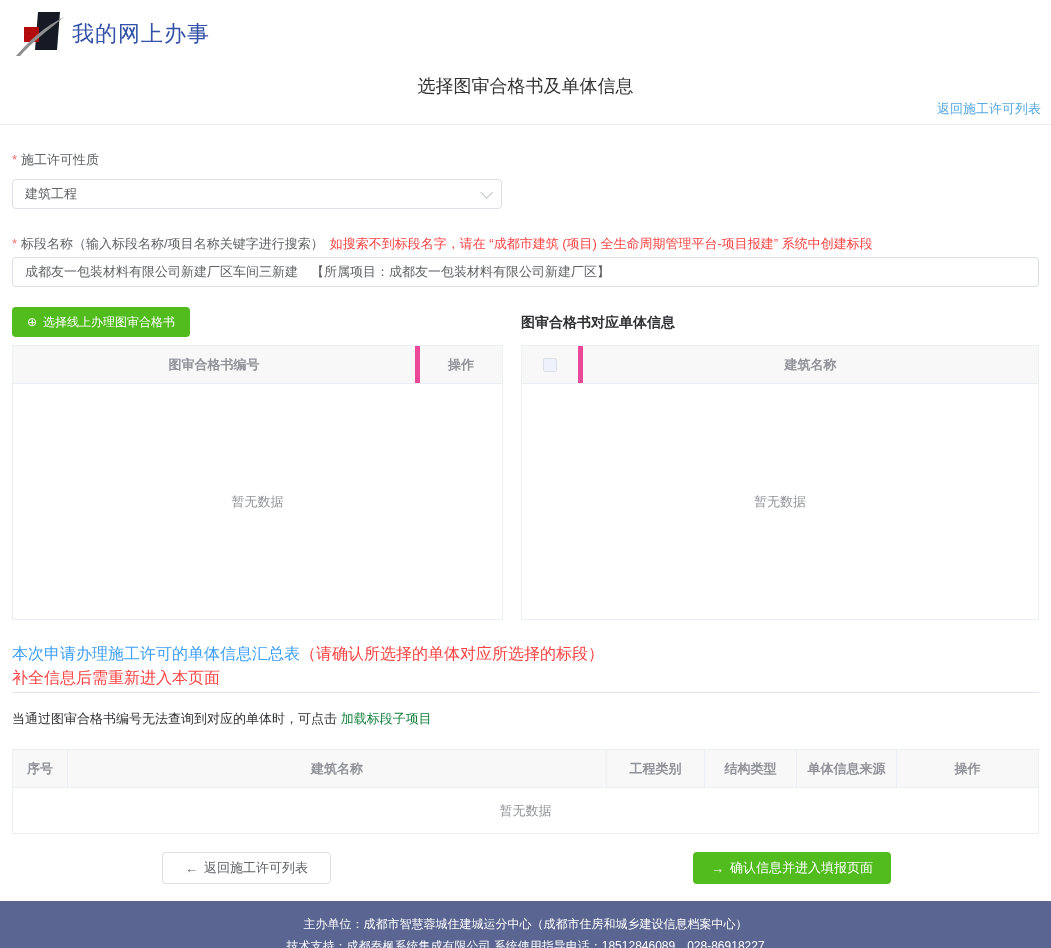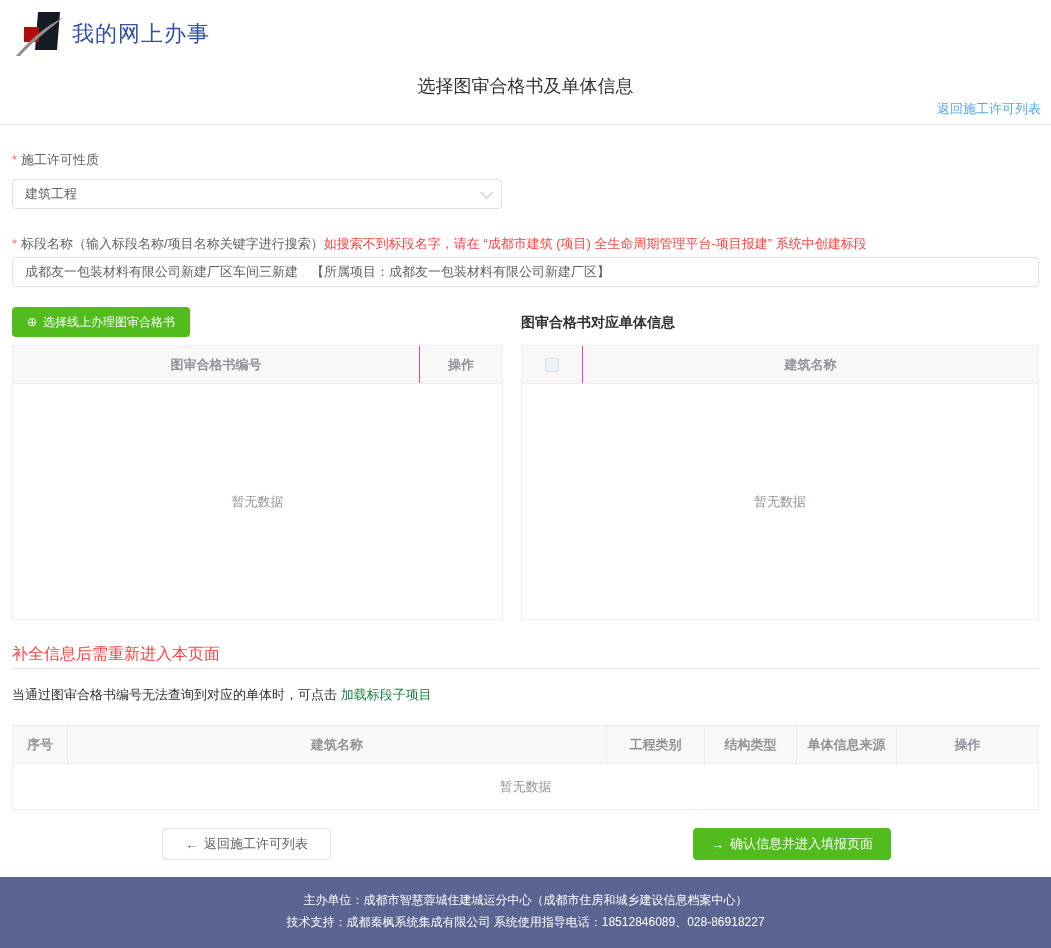--- a/index.html
+++ b/index.html
@@ -13,21 +13,21 @@
 
   
   .page-head { position:relative; padding:14px 28px 26px; border-bottom:1px solid #ededed; }
   .page-title { text-align:center; font-size:18px; font-weight:normal; color:#333; line-height:24px; }
   .back-link { position:absolute; right:10px; bottom:6px; font-size:13px; color:#56a9e2; cursor:pointer; text-decoration:none; }
 
   .main { padding:0 12px; }
 
   .field-label { margin-top:26px; font-size:13px; color:#606266; line-height:18px; }
   .req-star { color:#f56c6c; margin-right:4px; }
-  .red-tip { color:#fb4343; }
+  .red-tip { color:#fb4343; margin-left:6px; }
 
   .select-box { margin-top:10px; width:490px; height:30px; border:1px solid #dcdfe6; border-radius:4px;
     display:flex; align-items:center; padding:0 12px; font-size:13px; color:#606266; background:#fff; cursor:pointer; }
   .select-box .sel-text { flex:1; }
   .chevron { width:9px; height:9px; border-right:1px solid #c0c4cc; border-bottom:1px solid #c0c4cc;
     transform:rotate(45deg) translateY(-3px); }
 
   .text-input { margin-top:4px; width:100%; height:30px; border:1px solid #dcdfe6; border-radius:4px;
     padding:0 12px; font-size:13px; color:#606266; outline:none; }
 
@@ -38,21 +38,21 @@
     background:#52bc1e; color:#fff; border:none; border-radius:4px; font-size:12px; cursor:pointer;
     font-family:inherit; }
   .panel-title { font-size:14px; color:#303133; }
 
   .tables-row { margin-top:8px; display:flex; }
   .mini-table { height:275px; border:1px solid #ebeef5; display:flex; flex-direction:column; background:#fff; }
   .t-cert { width:491px; flex:0 0 491px; }
   .t-unit { margin-left:18px; flex:1; }
   .mt-head { height:38px; background:#f8f8f9; display:flex; align-items:center; border-bottom:1px solid #ebeef5; }
   .mt-head .hcell { font-size:13px; font-weight:bold; color:#909399; text-align:center;
-    border-right:1px solid #ec4899; height:100%; display:flex; align-items:center; justify-content:center; }
+    border-right:5px solid #ec4899; height:100%; display:flex; align-items:center; justify-content:center; }
   .mt-head .hcell:last-child { border-right:none; }
   .mt-body { flex:1; display:flex; align-items:center; justify-content:center; }
   .empty-text { font-size:13px; color:#909399; }
   .cb { width:14px; height:14px; border:1px solid #dcdfe6; border-radius:2px; background:#edf2fc; display:inline-block; cursor:pointer; }
 
   .summary { margin-top:22px; border-bottom:1px solid #e4e7ed; padding-bottom:2px; }
   .summary-line1 { font-size:16px; line-height:24px; }
   .blue-part { color:#3d9ff5; }
   .red-part { color:#fb4343; }
   .summary-line2 { font-size:16px; line-height:24px; color:#fb4343; }
@@ -147,20 +147,23 @@
         <div class="hcell" style="flex:1">建筑名称</div>
       </div>
       <div class="mt-body">
         <span class="empty-text">暂无数据</span>
       </div>
     </div>
   </div>
 
   
   <div class="summary">
+    <div class="summary-line1">
+      <span class="blue-part">本次申请办理施工许可的单体信息汇总表</span><span class="red-part">（请确认所选择的单体对应所选择的标段）</span>
+    </div>
     <div class="summary-line2">补全信息后需重新进入本页面</div>
   </div>
 
   
   <div class="note-row">
     <span>当通过图审合格书编号无法查询到对应的单体时，可点击 </span><a class="note-link">加载标段子项目</a>
   </div>
 
   
   <div class="big-table">

